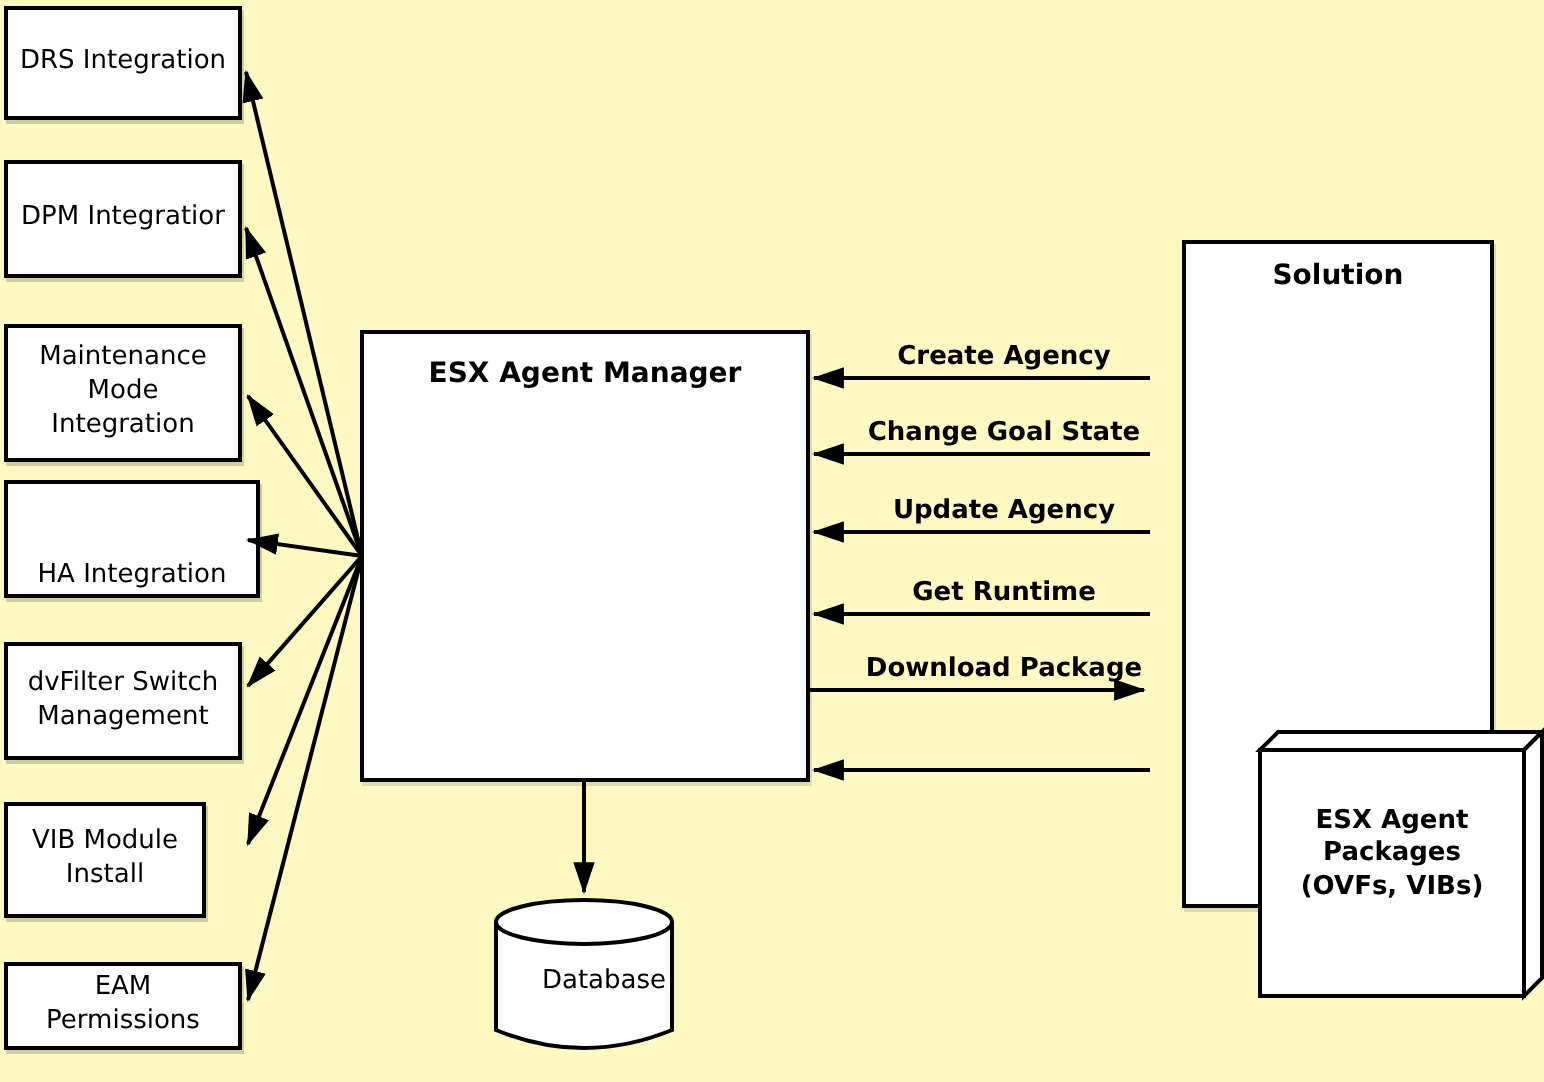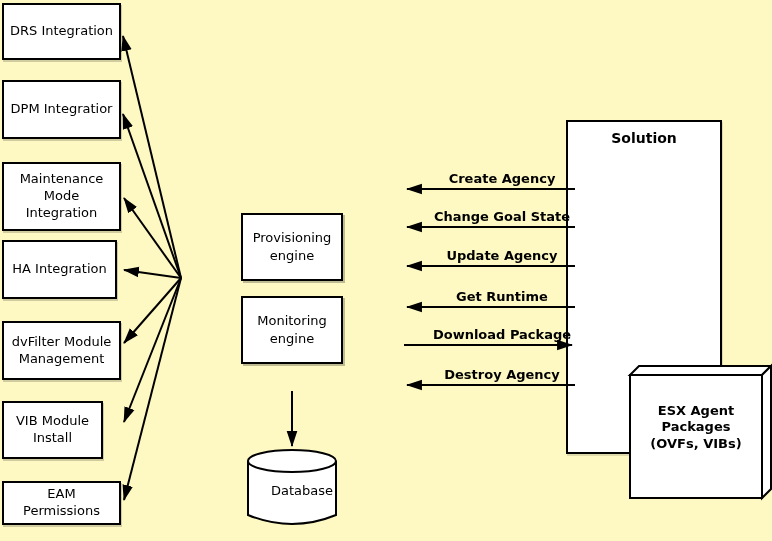--- a/index.html
+++ b/index.html
@@ -46,46 +46,49 @@
     <span class="lbl">DRS Integration</span>
   </div>
   <div class="box" style="left:2px;top:80px;width:119px;height:59px;">
     <span class="lbl">DPM Integratior</span>
   </div>
   <div class="box" style="left:2px;top:162px;width:119px;height:69px;">
     <span class="lbl">Maintenance
 Mode
 Integration</span>
   </div>
-  <div class="box" style="left:2px;top:240px;width:115px;height:59px;">
+  <div class="box" style="left:2px;top:240px;width:128px;height:59px;align-items:flex-end;">
     <span class="lbl">HA Integration</span>
   </div>
   <div class="box" style="left:2px;top:321px;width:119px;height:59px;">
-    <span class="lbl">dvFilter Module
+    <span class="lbl">dvFilter Switch
 Management</span>
   </div>
   <div class="box" style="left:2px;top:401px;width:101px;height:58px;">
     <span class="lbl">VIB Module
 Install</span>
   </div>
   <div class="box" style="left:2px;top:481px;width:119px;height:44px;">
     <span class="lbl">EAM
 Permissions</span>
   </div>
 
+  <div class="container-box" style="left:180px;top:165px;width:225px;height:226px;">
+    <div class="container-title" style="top:12px;">ESX Agent Manager</div>
+  </div>
   <div class="engine-box" style="left:241px;top:213px;width:102px;height:68px;">
     <span class="lbl">Provisioning
 engine</span>
   </div>
   <div class="engine-box" style="left:241px;top:296px;width:102px;height:68px;">
     <span class="lbl">Monitoring
 engine</span>
   </div>
 
-  <div class="container-box" style="left:566px;top:120px;width:156px;height:334px;">
+  <div class="container-box" style="left:591px;top:120px;width:156px;height:334px;">
     <div class="container-title" style="top:8px;">Solution</div>
   </div>
 
   <svg id="lines" width="772" height="541" viewBox="0 0 772 541" aria-hidden="true">
     <defs>
       <marker id="arrow" markerUnits="userSpaceOnUse" markerWidth="16" markerHeight="12" viewBox="0 0 15 10" refX="14" refY="5" orient="auto">
         <path d="M0,0 L15,5 L0,10 Z" fill="#000"></path>
       </marker>
     </defs>
 
@@ -120,21 +123,20 @@
       <path d="M248,461 L248,515 Q292,533 336,515 L336,461"></path>
       <ellipse cx="292" cy="461" rx="44" ry="11"></ellipse>
     </g>
   </svg>
 
   <div class="msg-label" style="top:171px;">Create Agency</div>
   <div class="msg-label" style="top:209px;">Change Goal State</div>
   <div class="msg-label" style="top:248px;">Update Agency</div>
   <div class="msg-label" style="top:289px;">Get Runtime</div>
   <div class="msg-label" style="top:327px;">Download Package</div>
-  <div class="msg-label" style="top:367px;">Destroy Agency</div>
 
   <div class="shape-label" style="left:248px;top:483px;width:108px;">Database</div>
 
   <div class="shape-label bold" style="left:630px;top:403px;width:132px;">ESX Agent
 Packages
 (OVFs, VIBs)</div>
 
 </div>
 
 </body></html>

